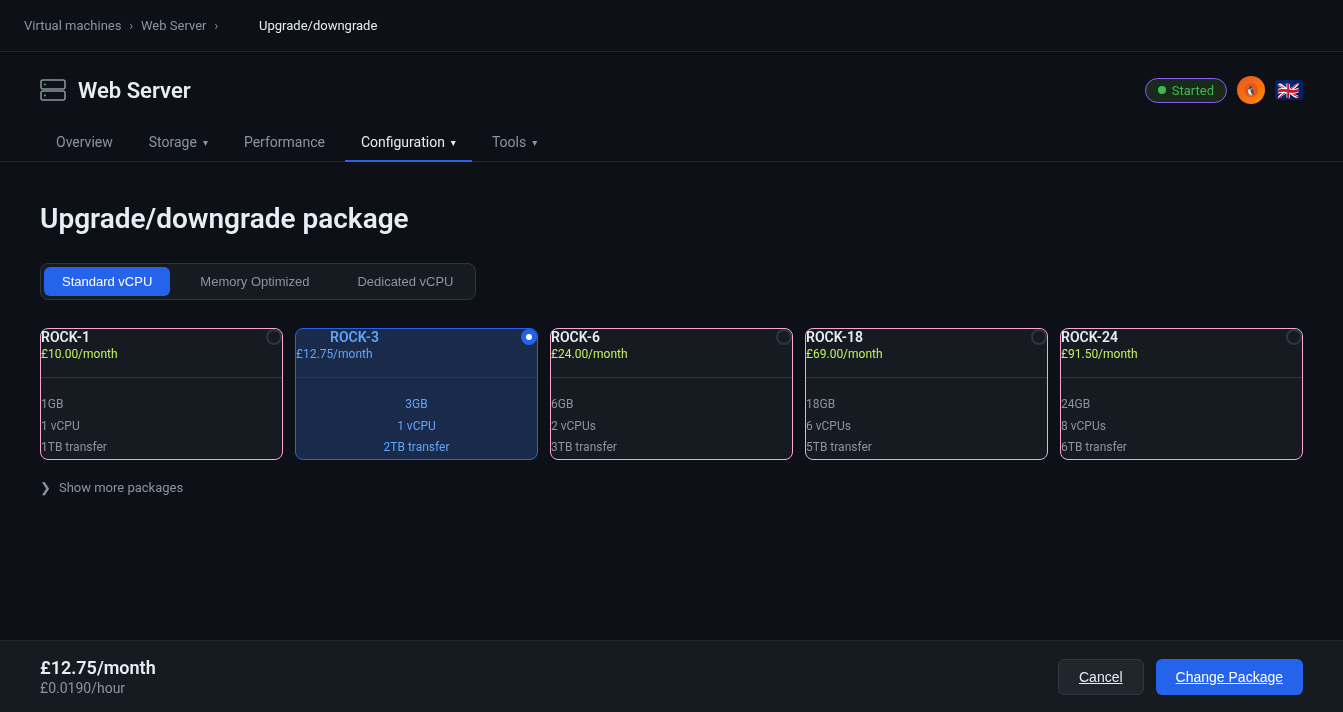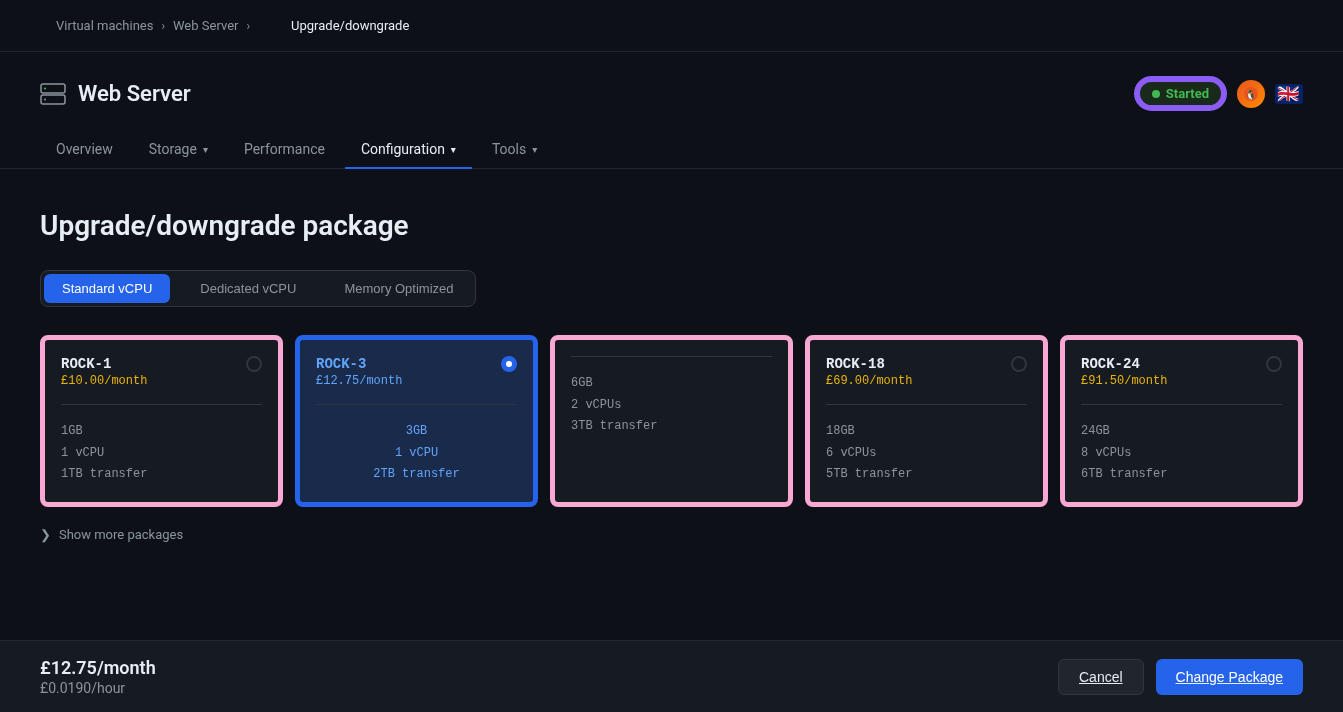--- a/index.html
+++ b/index.html
@@ -9,21 +9,21 @@
       font-family: -apple-system, BlinkMacSystemFont, 'Segoe UI', Roboto, sans-serif;
       min-height: 712px;
       width: 1343px;
     }
 
     
     .breadcrumb {
       display: flex;
       align-items: center;
       gap: 8px;
-      padding: 18px 56px;
+      padding: 18px 24px;
       font-size: 13px;
       color: #8b949e;
       border-bottom: 1px solid #21262d;
     }
     .breadcrumb-item {
       color: #8b949e;
     }
     .breadcrumb-item.active {
       color: #e6edf3;
       margin-left: 33px;
@@ -60,26 +60,25 @@
     .header-right {
       display: flex;
       align-items: center;
       gap: 10px;
     }
     .status-badge {
       display: flex;
       align-items: center;
       gap: 6px;
       background-color: #1a2a1a;
-      border: 6px solid #8b5cf6;
+      border: 1px solid #8b5cf6;
       border-radius: 20px;
       padding: 4px 12px;
       font-size: 13px;
       color: #3fb950;
-      font-weight: bold;
     }
     .status-dot {
       width: 8px;
       height: 8px;
       border-radius: 50%;
       background-color: #3fb950;
     }
     .os-icon {
       width: 28px;
       height: 28px;
@@ -168,49 +167,48 @@
       color: #ffffff;
     }
 
     
     .packages-grid {
       display: flex;
       gap: 12px;
     }
     .pkg-card {
       background-color: #161b22;
-      border: 5px solid #f9a8d4;
+      border: 1px solid #f9a8d4;
       border-radius: 8px;
-      padding: 16px;
       flex: 1;
       cursor: pointer;
       min-width: 0;
-      font-family: Liberation Mono, monospace;
     }
     .pkg-card.selected {
       border-color: #2563eb;
       background-color: #1a2a4a;
     }
     .pkg-card-header {
       display: flex;
       justify-content: space-between;
       align-items: flex-start;
       margin-bottom: 16px;
     }
     .pkg-name {
       font-size: 14px;
       font-weight: 600;
       color: #e6edf3;
     }
     .pkg-name.selected {
       color: #60a5fa;
+      margin-left: 34px;
     }
     .pkg-price {
       font-size: 12px;
-      color: #eab308;
+      color: #bef264;
       margin-top: 2px;
     }
     .pkg-price.selected {
       color: #60a5fa;
     }
     .pkg-radio {
       width: 16px;
       height: 16px;
       border-radius: 50%;
       border: 2px solid #30363d;
@@ -358,22 +356,22 @@
     <span>Tools</span>
     <span class="tab-chevron">▾</span>
   </div>
 </nav>
 
 <div class="main">
   <h1 class="page-title">Upgrade/downgrade package</h1>
 
   <div class="pkg-type-tabs">
     <button class="pkg-type-tab active">Standard vCPU</button>
+    <button class="pkg-type-tab">Memory Optimized</button>
     <button class="pkg-type-tab">Dedicated vCPU</button>
-    <button class="pkg-type-tab">Memory Optimized</button>
   </div>
 
   <div class="packages-grid">
 
     <div class="pkg-card">
       <div class="pkg-card-header">
         <div>
           <div class="pkg-name">ROCK-1</div>
           <div class="pkg-price">£10.00/month</div>
         </div>
@@ -397,20 +395,27 @@
       </div>
       <hr class="pkg-divider">
       <div class="pkg-spec selected">
         <div>3GB</div>
         <div>1 vCPU</div>
         <div>2TB transfer</div>
       </div>
     </div>
 
     <div class="pkg-card">
+      <div class="pkg-card-header">
+        <div>
+          <div class="pkg-name">ROCK-6</div>
+          <div class="pkg-price">£24.00/month</div>
+        </div>
+        <div class="pkg-radio"></div>
+      </div>
       <hr class="pkg-divider">
       <div class="pkg-spec">
         <div>6GB</div>
         <div>2 vCPUs</div>
         <div>3TB transfer</div>
       </div>
     </div>
 
 
     <div class="pkg-card">

